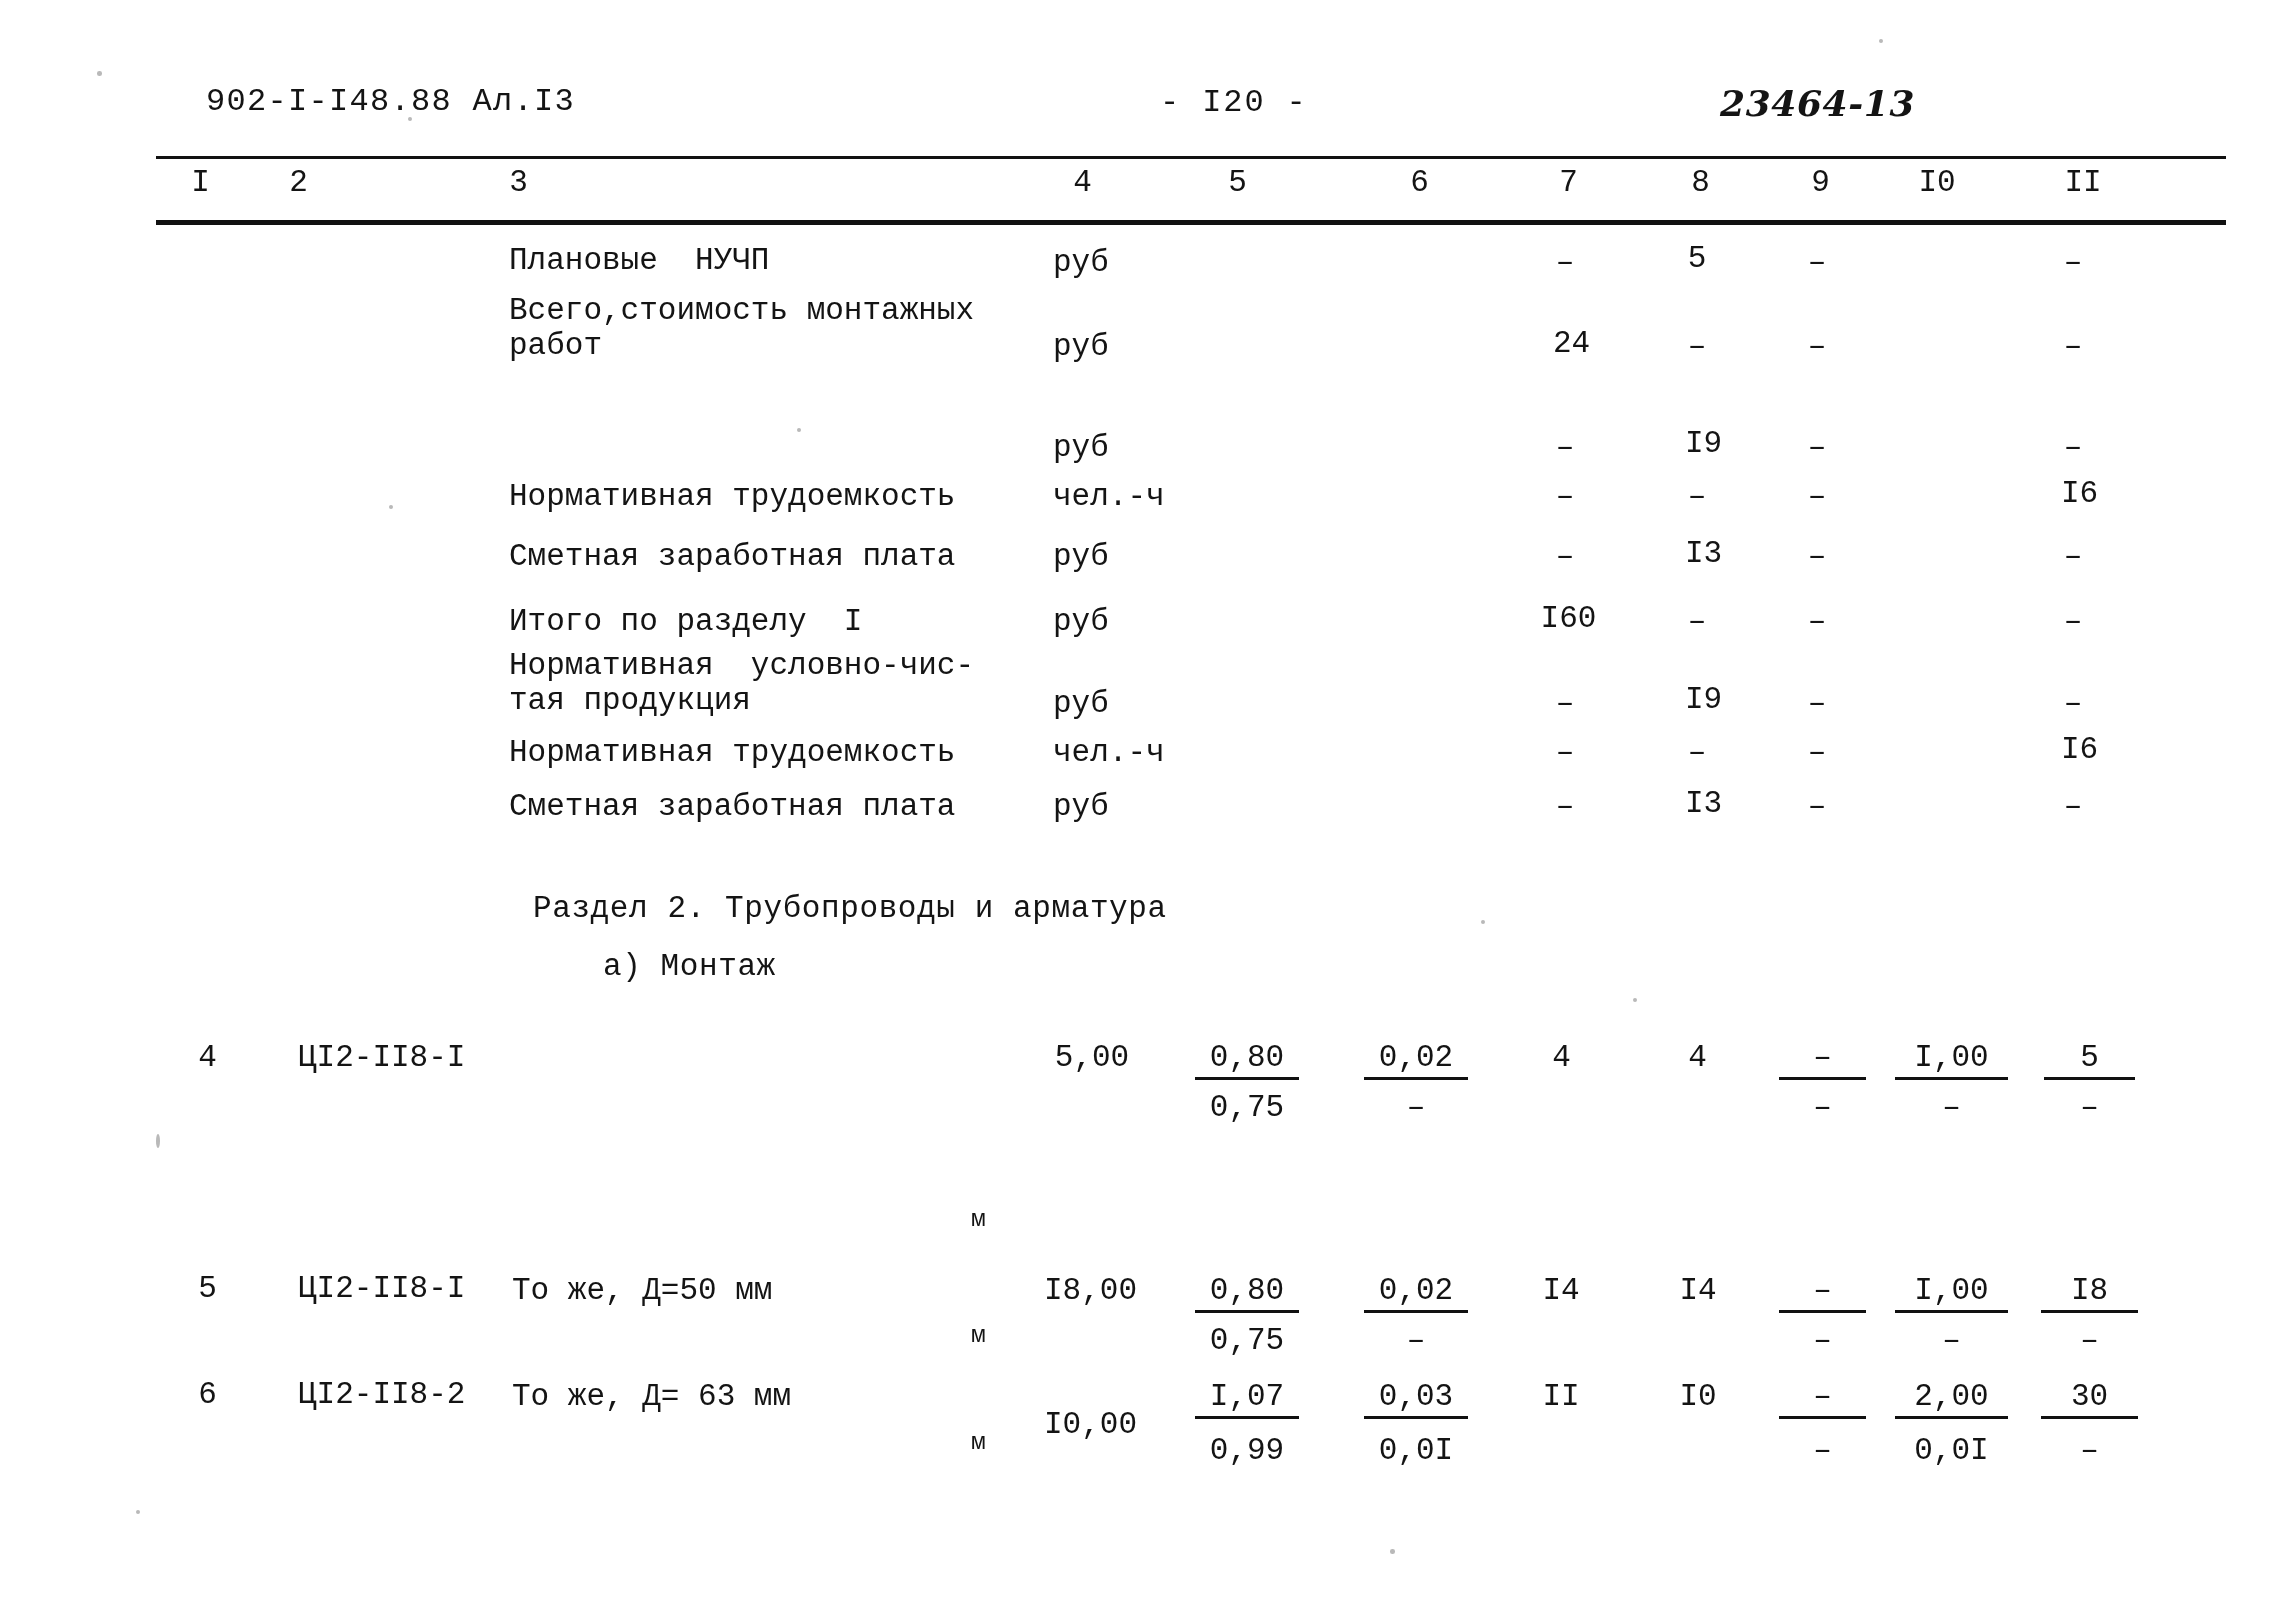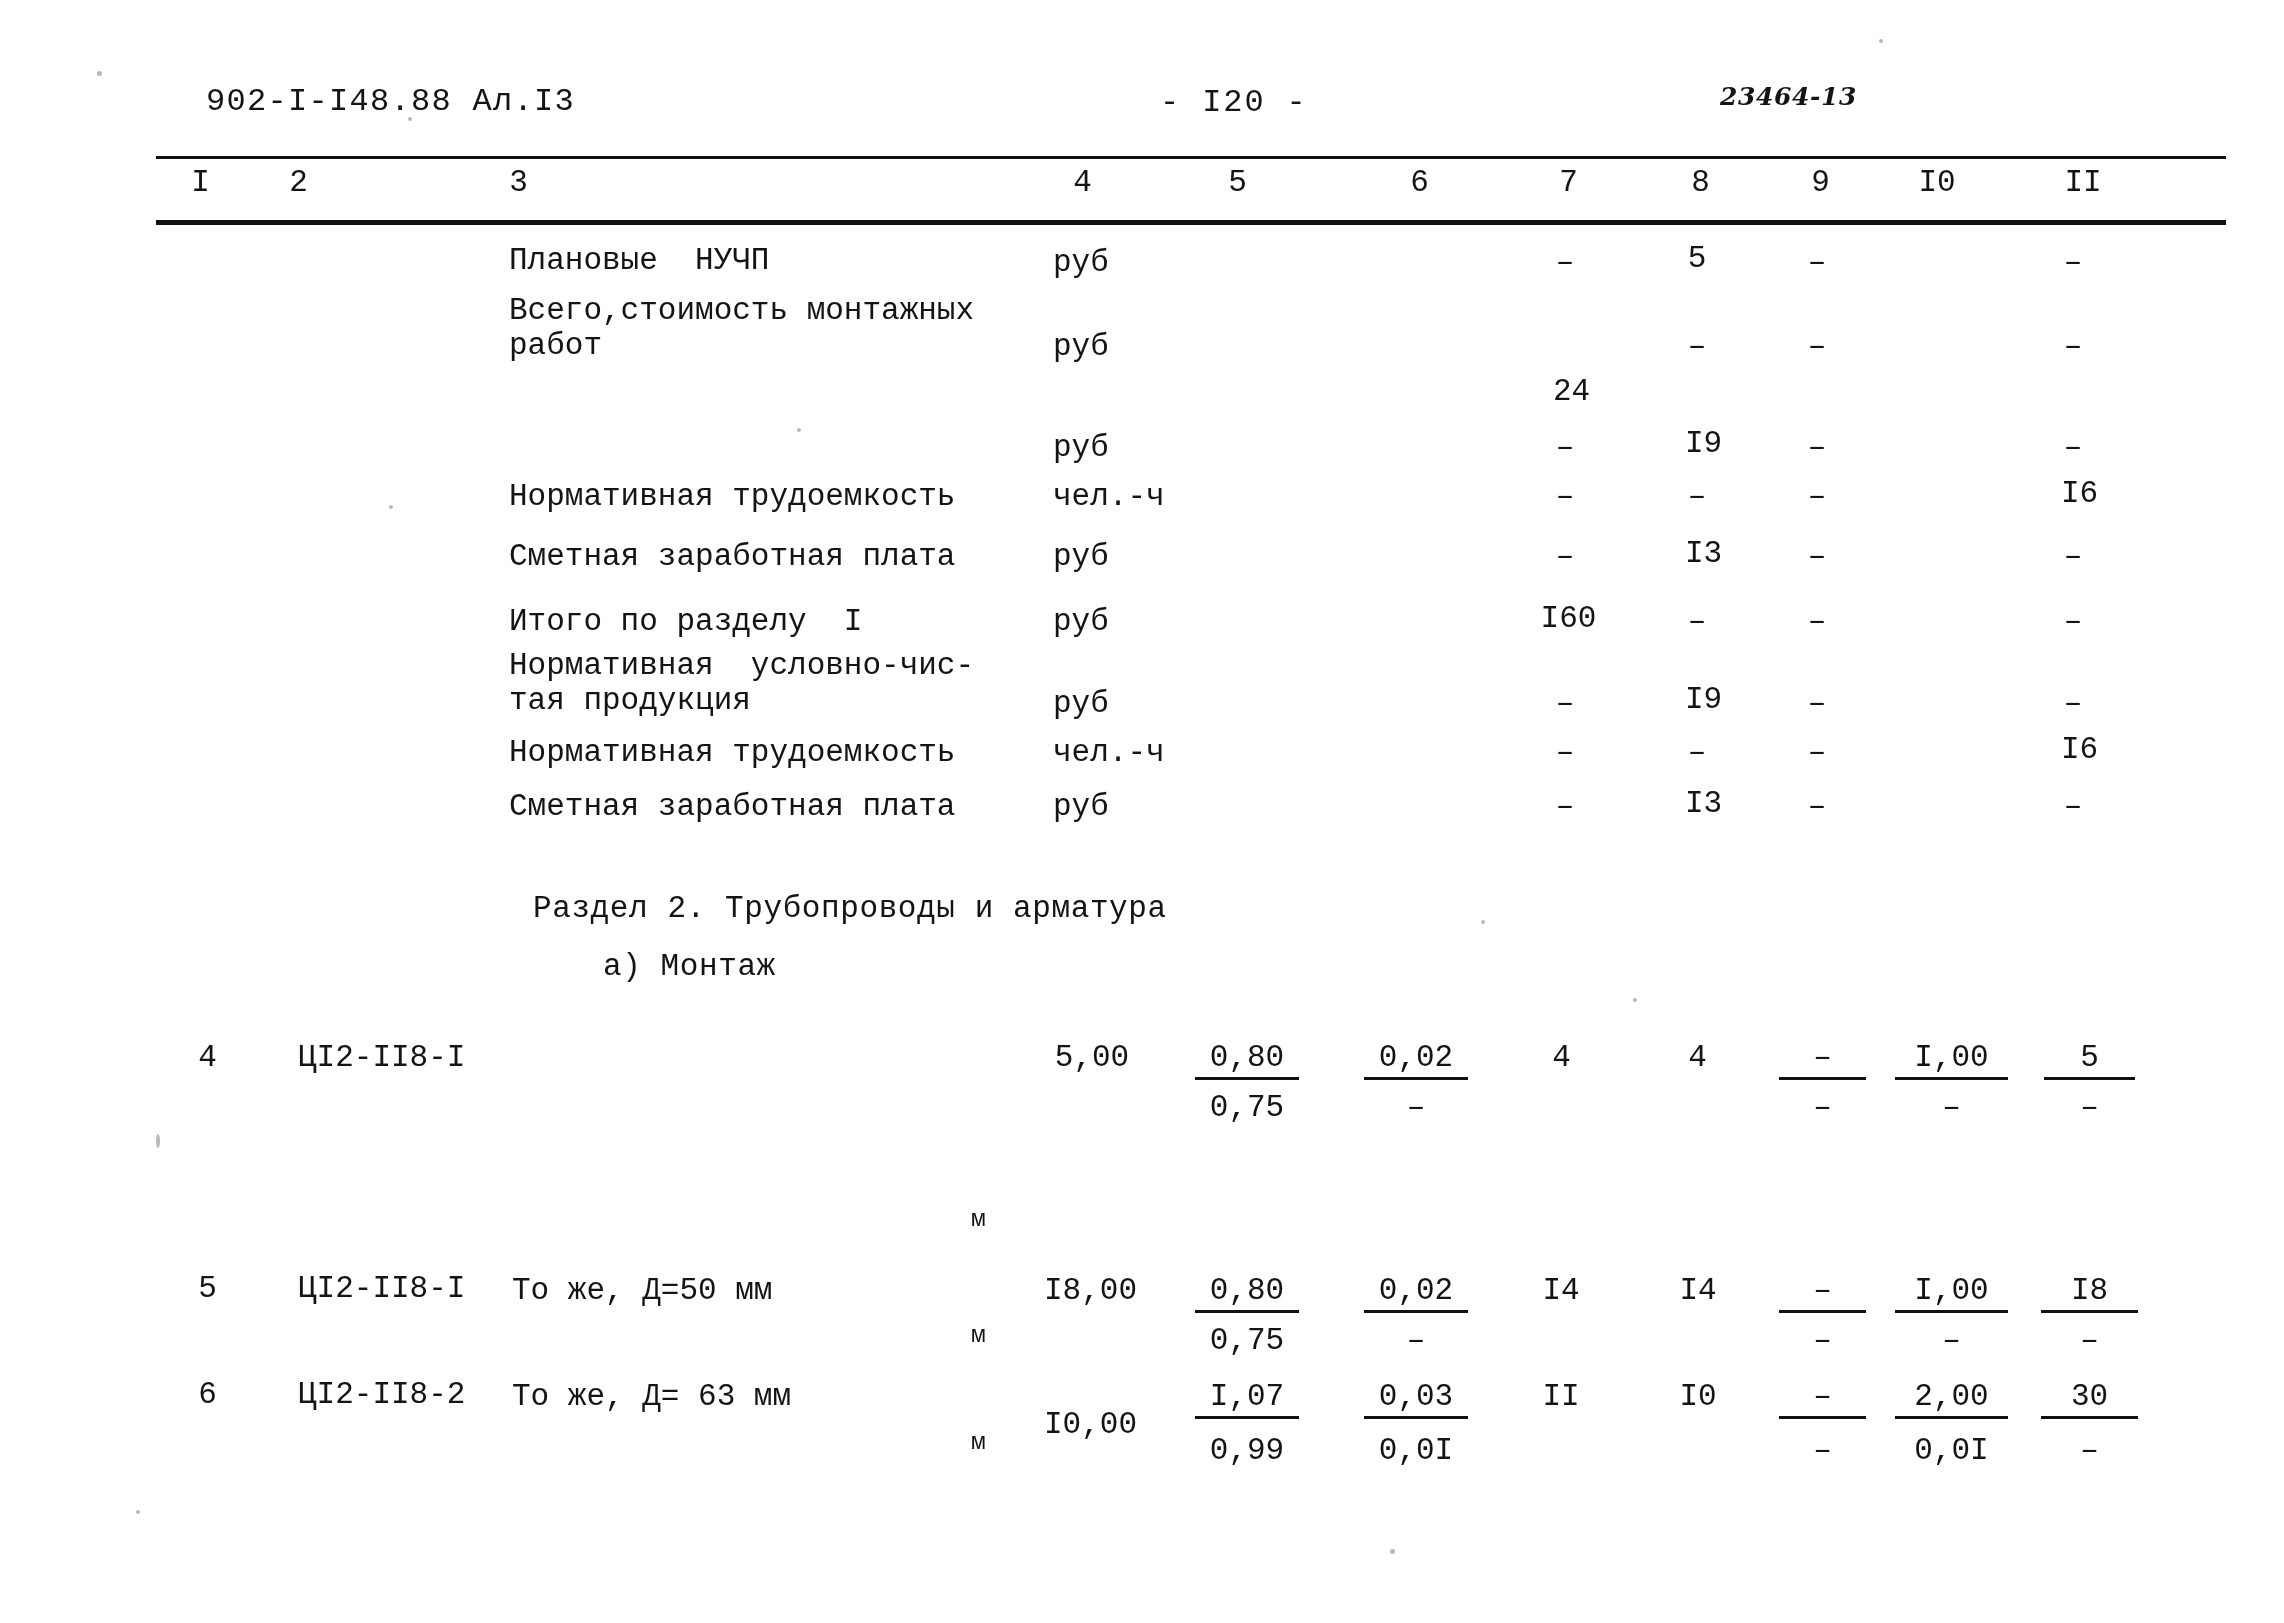--- a/index.html
+++ b/index.html
@@ -23,21 +23,21 @@
   .hdr-left{
     position:absolute;left:206px;top:0;
     font-size:32px;letter-spacing:1.3px;white-space:nowrap;
   }
   .hdr-center{
     position:absolute;left:1160px;top:1.3px;
     font-size:32px;letter-spacing:1.9px;white-space:nowrap;
   }
   .hdr-right{
     position:absolute;left:1720px;top:-1.3px;
-    font-size:25px;letter-spacing:0.6px;white-space:nowrap;
+    font-size:36px;letter-spacing:0.6px;white-space:nowrap;
     font-family:"DejaVu Serif",serif;
     font-style:italic;font-weight:600;
   }
 
   
   .rule{
     position:absolute;left:156px;width:2070px;
     height:3.2px;background:#111;
   }
   .rule.r1{top:156px;}
@@ -94,21 +94,21 @@
     <div class="desc" style="left:509px;top:243px;">Плановые  НУЧП</div>
     <div class="unit" style="left:1053px;top:245px;">руб</div>
     <div class="num" style="left:1536px;top:245px;width:58px;">–</div>
     <div class="num" style="left:1668px;top:241px;width:58px;">5</div>
     <div class="num" style="left:1788px;top:245px;width:58px;">–</div>
     <div class="num" style="left:2044px;top:245px;width:58px;">–</div>
 
     <div class="desc" style="left:509px;top:293px;">Всего,стоимость монтажных
 работ</div>
     <div class="unit" style="left:1053px;top:329px;">руб</div>
-    <div class="num" style="left:1536px;top:326px;width:71px;margin-top:48px;">24</div>
+    <div class="num" style="left:1536px;top:326px;width:71px;">24</div>
     <div class="num" style="left:1668px;top:329px;width:58px;">–</div>
     <div class="num" style="left:1788px;top:329px;width:58px;">–</div>
     <div class="num" style="left:2044px;top:329px;width:58px;">–</div>
 
     <div class="unit" style="left:1053px;top:430px;">руб</div>
     <div class="num" style="left:1536px;top:430px;width:58px;">–</div>
     <div class="num" style="left:1668px;top:426px;width:71px;">I9</div>
     <div class="num" style="left:1788px;top:430px;width:58px;">–</div>
     <div class="num" style="left:2044px;top:430px;width:58px;">–</div>
 

